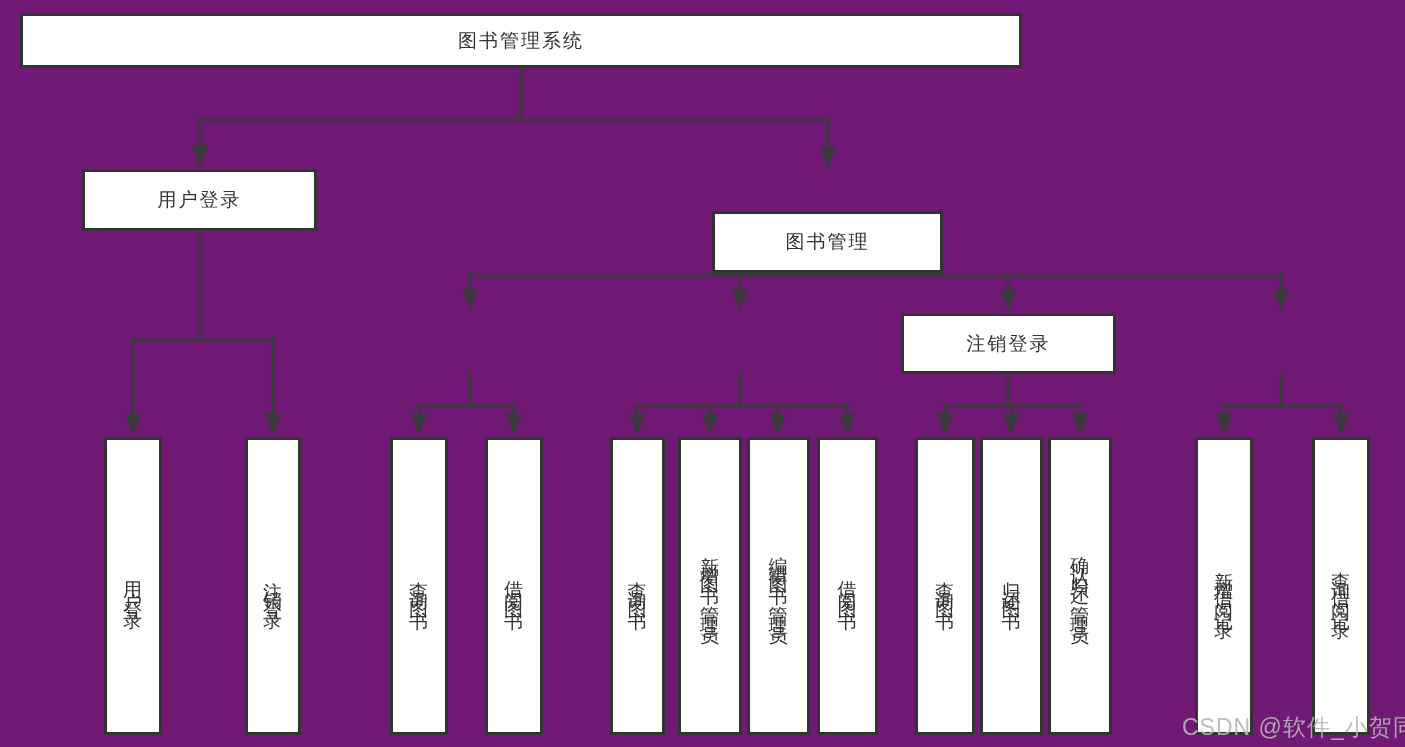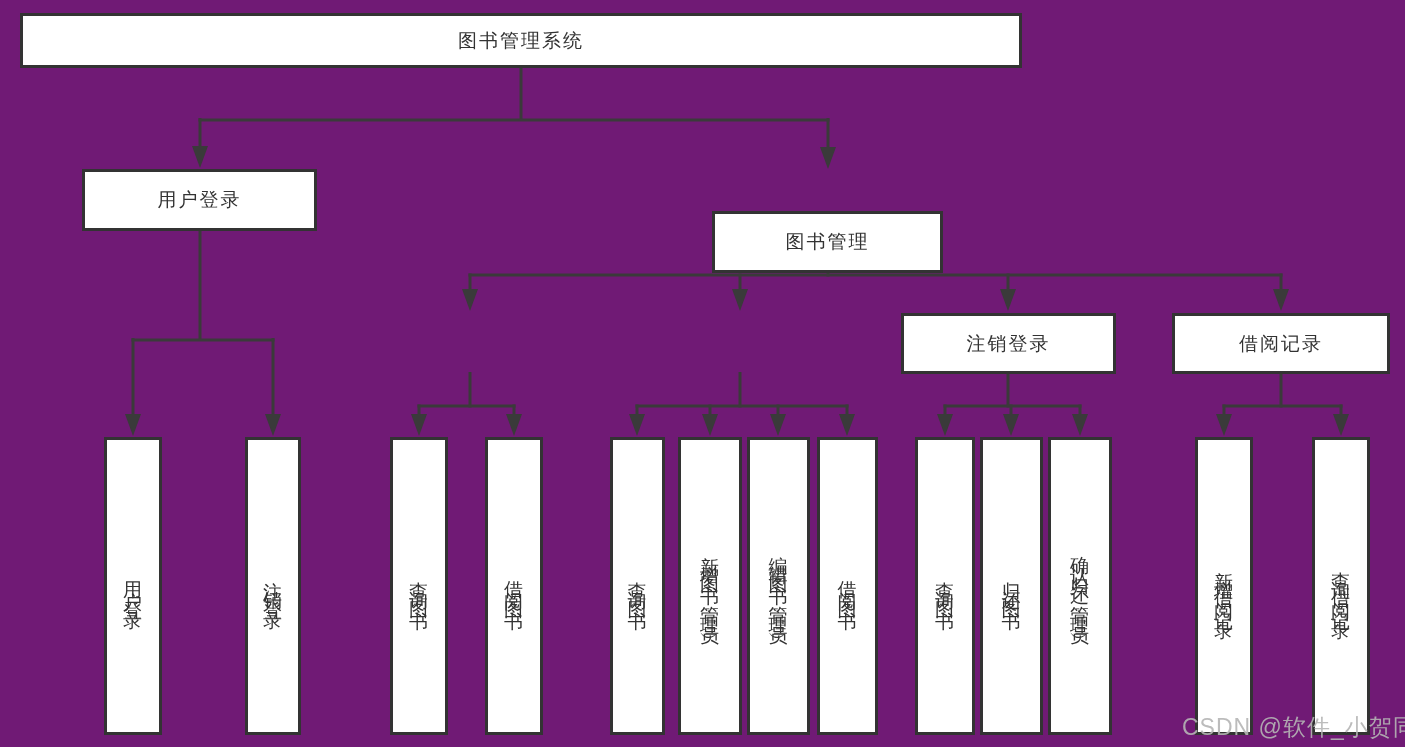--- a/index.html
+++ b/index.html
@@ -127,23 +127,20 @@
   <div class="box h n-userlogin">
     <span>用户登录</span>
   </div>
   <div class="box h n-bookmgmt">
     <span>图书管理</span>
   </div>
 
   <div class="box h n-currentborrow">
     <span>注销登录</span>
   </div>
-  <div class="box h n-borrowrecord">
-    <span>借阅记录</span>
-  </div>
 
   <div class="box v l1">
     <span>用户登录</span>
   </div>
   <div class="box v l2">
     <span>注销登录</span>
   </div>
 
   <div class="box v l3">
     <span>查询图书</span>

